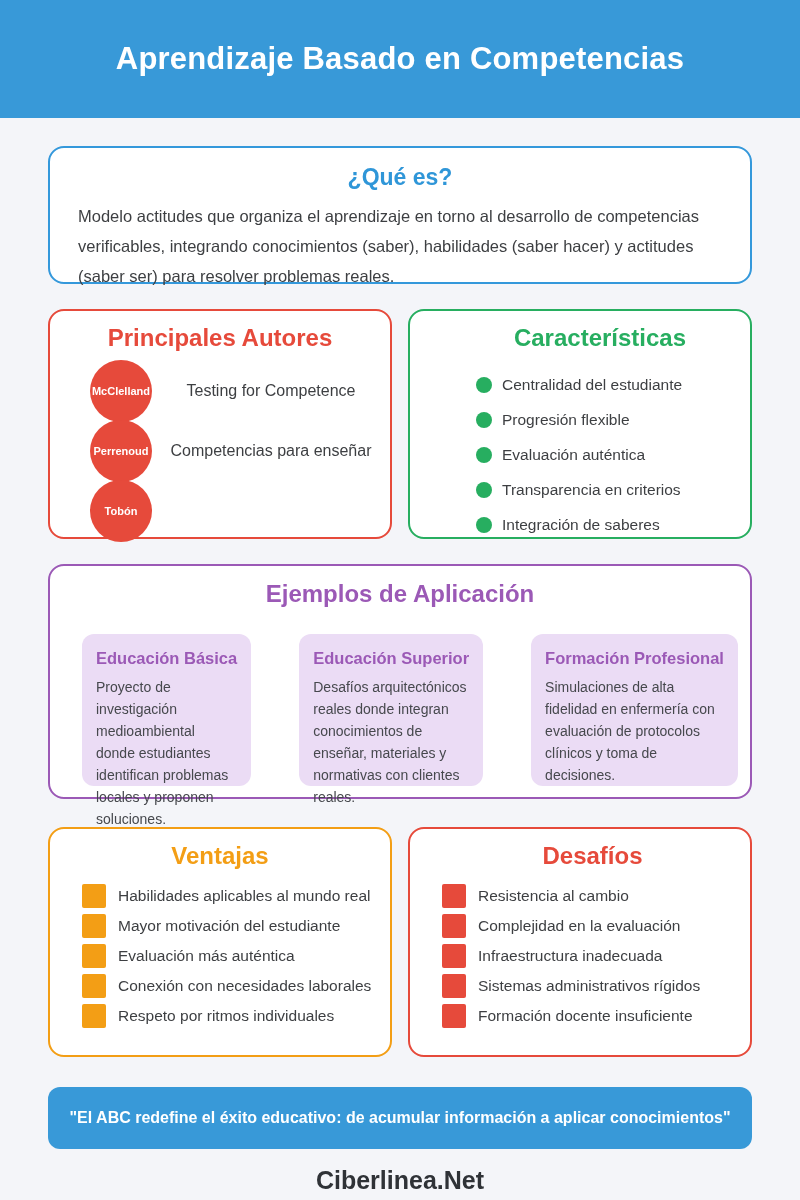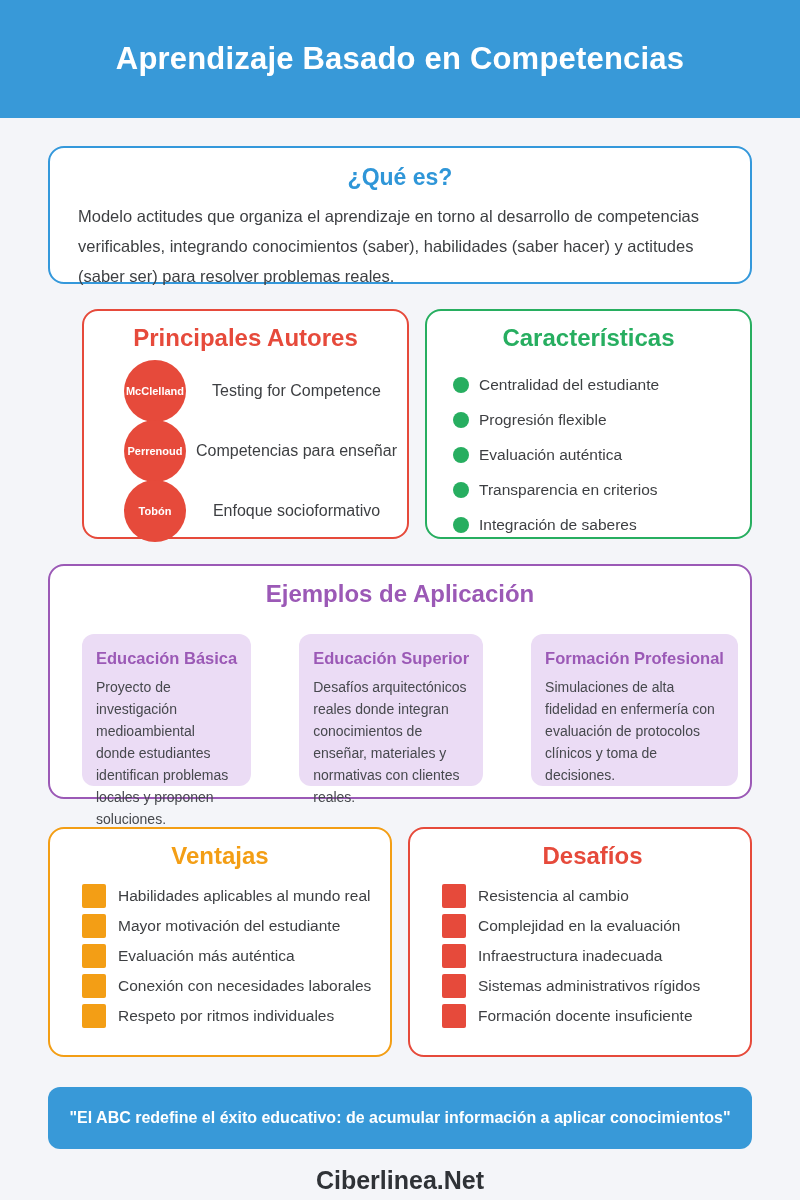--- a/index.html
+++ b/index.html
@@ -36,21 +36,21 @@
   .card-que-es h2 {
     text-align: center; color: #2f96d8; font-size: 23px; font-weight: bold;
     margin-bottom: 10px;
   }
   .card-que-es p {
     font-size: 16.5px; line-height: 30px; color: #3d3f42;
   }
 
   
   .row-2 { display: grid; grid-template-columns: 1fr 1fr; gap: 16px; }
-  .row-authors { margin-top: 25px; margin-left: 34px; }
+  .row-authors { margin-top: 25px; }
   .row-lists { margin-top: 28px; }
 
   .half-card { height: 230px; padding-top: 13px; }
   .half-card h2 {
     text-align: center; font-size: 24px; font-weight: bold;
   }
 
   
   .card-autores { border-color: #e64a3b; }
   .card-autores h2 { color: #e64a3b; }
@@ -58,21 +58,21 @@
   .author-row { display: flex; align-items: center; height: 60px; padding-left: 40px; }
   .author-avatar {
     width: 62px; height: 62px; border-radius: 50%; background: #e64a3b;
     color: #ffffff; font-size: 11px; font-weight: bold;
     display: flex; align-items: center; justify-content: center;
     flex: 0 0 62px; z-index: 1;
   }
   .author-work { flex: 1; text-align: center; font-size: 16px; color: #3d3f42; }
 
   
-  .card-caract { border-color: #27ae60; }
+  .card-caract { border-color: #27ae60; padding-left: 40px; }
   .card-caract h2 { color: #27ae60; }
   .dot-list { margin-top: 15px; }
   .dot-row { display: flex; align-items: center; height: 35px; padding-left: 26px; }
   .dot {
     width: 16px; height: 16px; border-radius: 50%; background: #27ae60;
     flex: 0 0 16px; margin-right: 10px;
   }
   .dot-row span, .sq-row span { font-size: 15.5px; color: #3d3f42; }
 
   
@@ -146,21 +146,20 @@
           <div class="author-row">
             <div class="author-avatar">McClelland</div>
             <div class="author-work">Testing for Competence</div>
           </div>
           <div class="author-row">
             <div class="author-avatar">Perrenoud</div>
             <div class="author-work">Competencias para enseñar</div>
           </div>
           <div class="author-row">
             <div class="author-avatar">Tobón</div>
-            <div class="author-work">Enfoque socioformativo</div>
           </div>
         </div>
       </div>
 
       <div class="card half-card card-caract">
         <h2>Características</h2>
         <div class="dot-list">
           <div class="dot-row">
             <div class="dot"></div>
             <span>Centralidad del estudiante</span>

